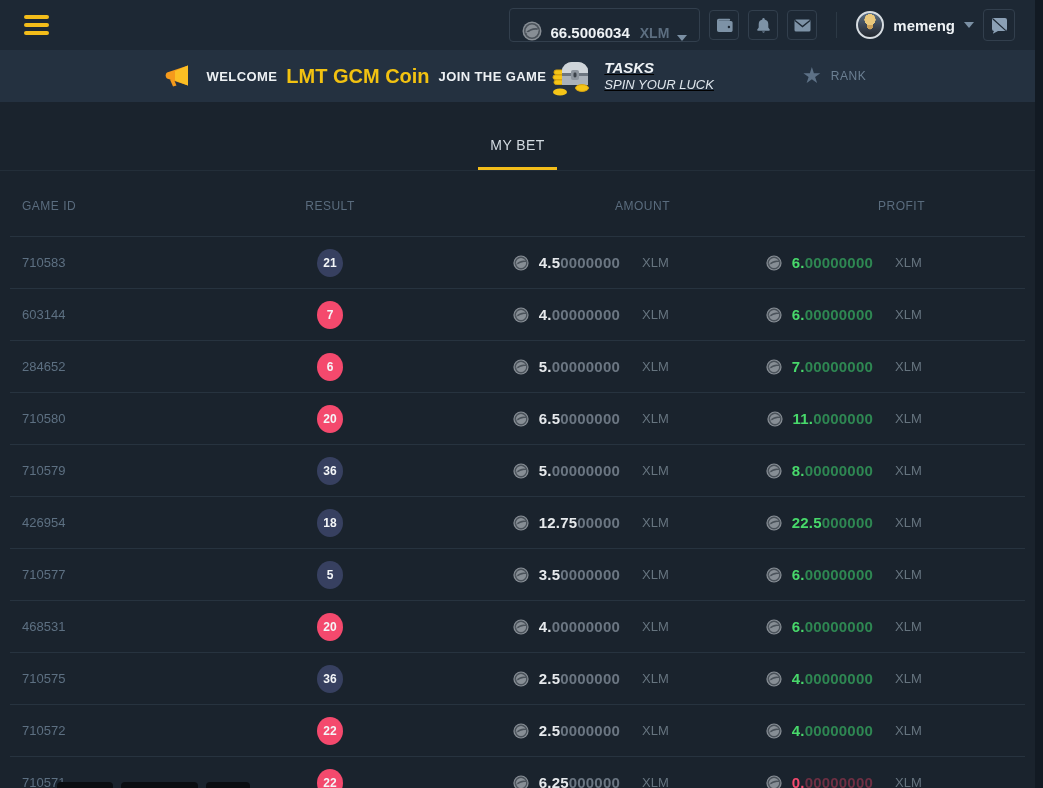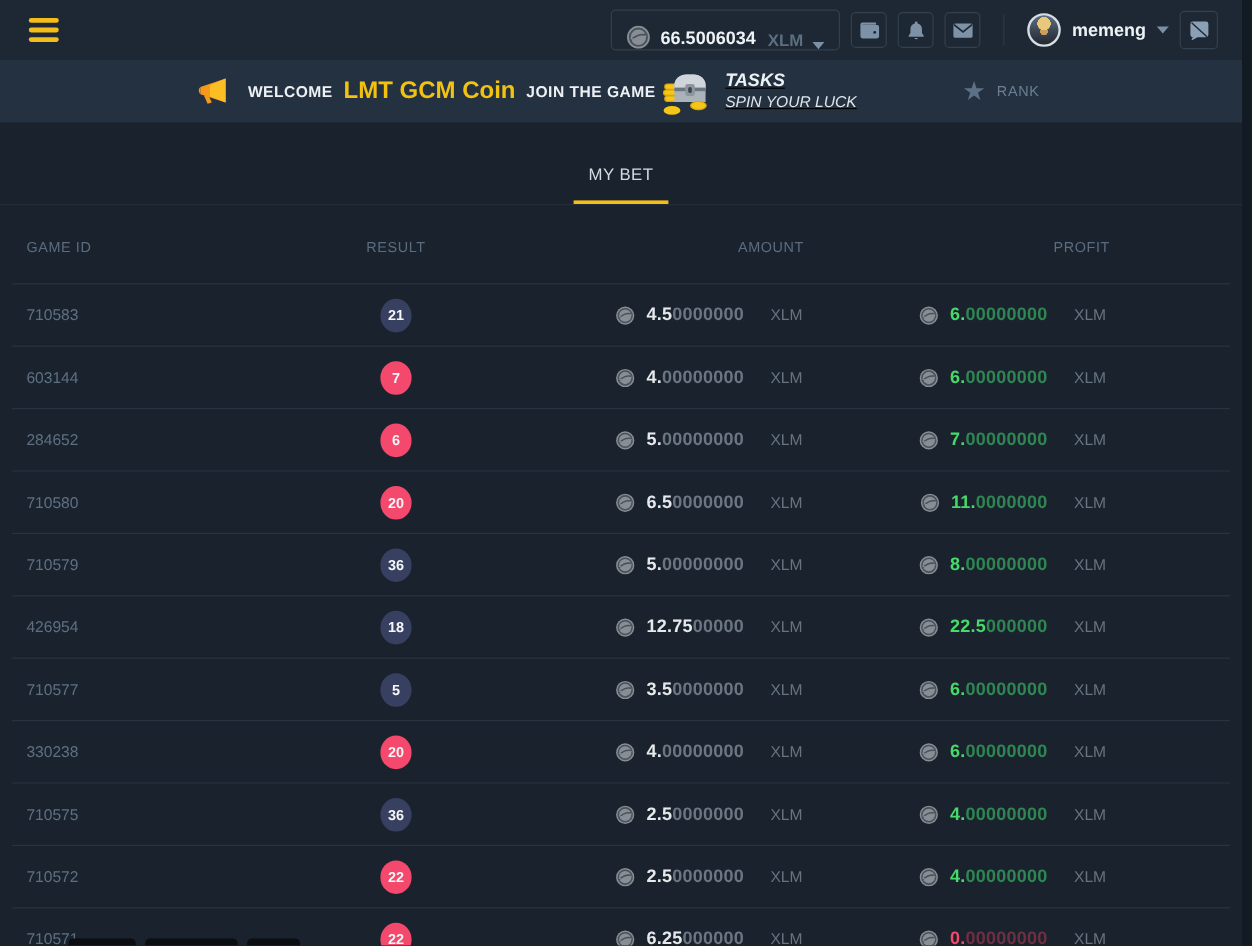--- a/index.html
+++ b/index.html
@@ -420,21 +420,21 @@
               <path d="M3.5 12.5 Q10 6.5 16.5 8.2" stroke="#4a525a" stroke-width="1.6" fill="none"></path>
               <path d="M3.5 11 Q10 13.8 16.5 8.8" stroke="#878e95" stroke-width="1.2" fill="none"></path>
             </svg>
       </span>
       <span class="num"><span class="main">6.</span><span class="zeros">00000000</span></span>
       <span class="cur">XLM</span>
     </div>
   </div>
 
   <div class="trow">
-    <div class="gameid">330238</div>
+    <div class="gameid">468531</div>
     <div class="resultcell">
       <span class="badge red">20</span>
     </div>
     <div class="money amount">
       <span class="coin">
         <svg width="16" height="16" viewBox="0 0 20 20">
               <circle cx="10" cy="10" r="9.5" fill="#878e95"></circle>
               <circle cx="10" cy="10" r="7.2" fill="none" stroke="#4a525a" stroke-width="1.6"></circle>
               <path d="M3.5 12.5 Q10 6.5 16.5 8.2" stroke="#4a525a" stroke-width="1.6" fill="none"></path>
               <path d="M3.5 11 Q10 13.8 16.5 8.8" stroke="#878e95" stroke-width="1.2" fill="none"></path>

